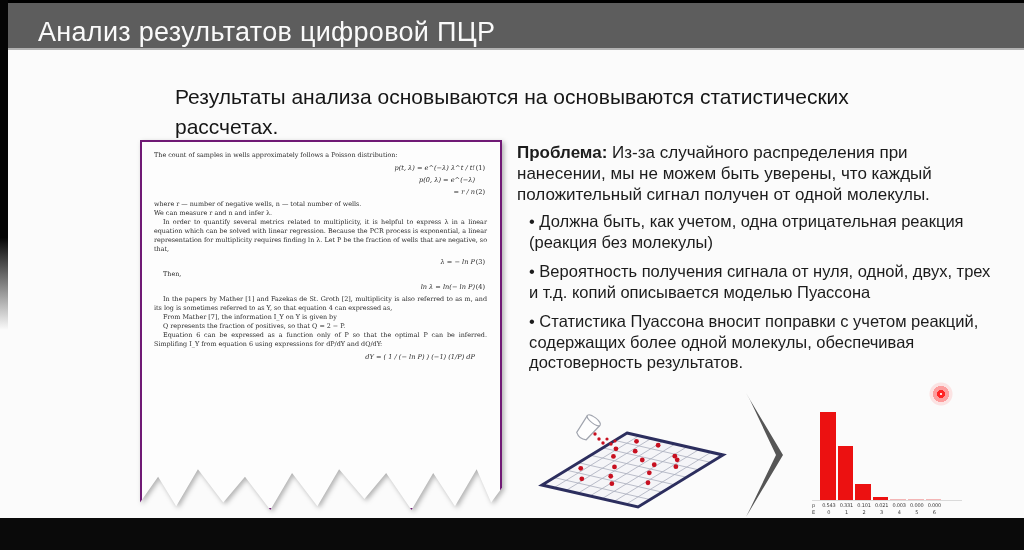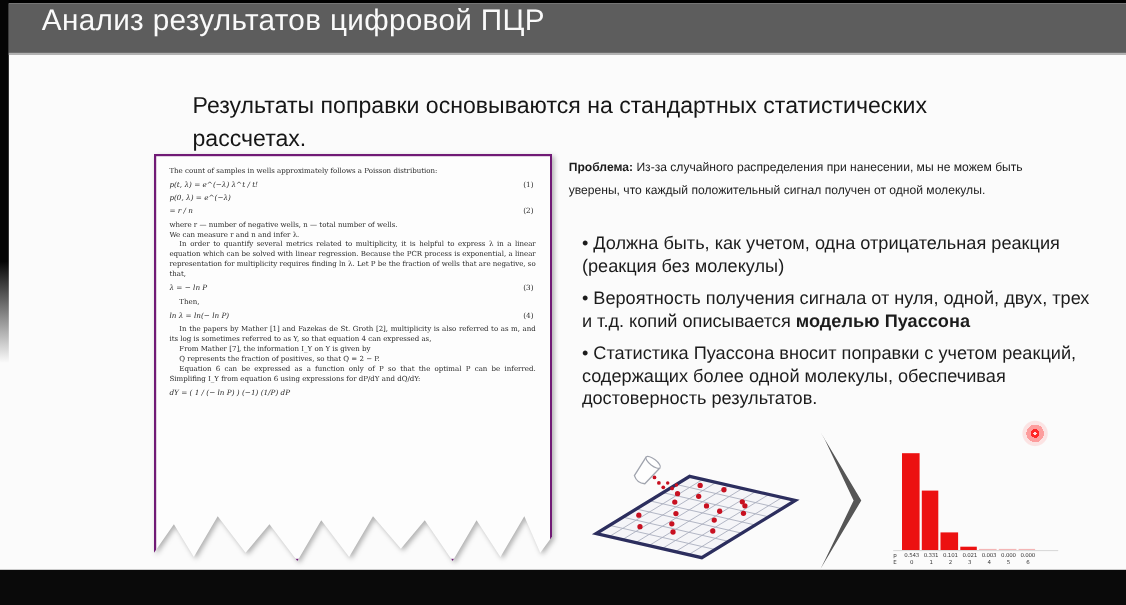--- a/index.html
+++ b/index.html
@@ -4,45 +4,45 @@
 <style>
   html,body{margin:0;padding:0}
   body{
     width:1024px;height:550px;position:relative;overflow:hidden;
     background:#fbfbfb;font-family:"Liberation Sans",sans-serif;
   }
   .topline{position:absolute;left:0;top:0;width:1024px;height:3px;background:#000}
   .leftstrip{position:absolute;left:0;top:0;width:8px;height:330px;
     background:linear-gradient(#050505 72%,rgba(5,5,5,0))}
   .titlebar{position:absolute;left:8px;top:3px;width:1016px;height:47px;background:#5d5d5d;
-    border-bottom:2px solid #b2b2b2;display:flex;align-items:flex-start;padding-left:30px;box-sizing:border-box}
+    border-bottom:2px solid #b2b2b2;display:flex;align-items:flex-end;padding-left:30px;box-sizing:border-box}
   .titlebar .title{color:#fafafa;font-size:27px;letter-spacing:.3px;white-space:nowrap}
   .bottombar{position:absolute;left:0;top:518px;width:1024px;height:32px;background:#0a0a0a}
 
   .subtitle{position:absolute;left:175px;top:82px;width:700px;font-size:21px;line-height:30px;color:#161616}
 
   
   .paper-wrap{position:absolute;left:140px;top:140px;filter:drop-shadow(2px 2px 2.5px rgba(0,0,0,.30))}
   .paper{width:362px;height:370px;background:#fdfdfd;border:2px solid #701a75;box-sizing:border-box;
     padding:9px 13px 0 12px;
     clip-path:polygon(0% 0%,100% 0%,100% 94%,97% 98%,93% 89%,87% 99%,81% 90%,75% 100%,68% 90%,
       62% 97%,55% 89%,49% 99%,42% 90%,36% 100%,29% 91%,23% 98%,16% 89%,10% 99%,5% 91%,0% 98%)}
   .p-line{font-family:"DejaVu Serif",serif;font-size:6.4px;line-height:9px;color:#282828;text-align:justify}
   .p-line.ind{text-indent:9px}
-  .f-line{position:relative;text-align:left;margin:4px 12px 4px 0;font-family:"DejaVu Serif",serif;
+  .f-line{position:relative;text-align:right;margin:4px 12px 4px 0;font-family:"DejaVu Serif",serif;
     font-style:italic;font-size:6.6px;line-height:8px;color:#282828}
   .f-eq{position:absolute;right:-10px;top:0;font-style:normal}
 
   
   .problem{position:absolute;left:517px;top:142px;width:452px;margin:0;
-    font-size:11px;line-height:21px;color:#1c1c1c}
+    font-size:17px;line-height:21px;color:#1c1c1c}
   .problem b{font-weight:700}
   .bullets{position:absolute;left:529px;top:211px;width:462px;margin:0;padding:0;list-style:none}
   .bullets li{font-size:16.5px;line-height:20.5px;color:#1c1c1c;margin:0 0 9px 0}
-  .bullets li b{font-weight:700}
+  .bullets li b{font-weight:400}
 
   
   .plate-svg{position:absolute;left:535px;top:382px}
   .arrow-svg{position:absolute;left:738px;top:386px}
 
   
   .chart{position:absolute;left:804px;top:388px;width:176px;height:130px}
   .bars{position:absolute;left:16px;top:0;height:112px;display:flex;align-items:flex-end;gap:2px}
   .bar{width:15.6px}
   .axis{position:absolute;left:8px;top:112px;width:150px;height:1px;background:#dadada}
@@ -60,21 +60,21 @@
 </head>
 <body>
 
 <div class="topline"></div>
 <div class="leftstrip"></div>
 
 <div class="titlebar">
   <span class="title">Анализ результатов цифровой ПЦР</span>
 </div>
 
-<div class="subtitle">Результаты поправки основываются на стандартных статистических рассчетах.</div>
+<div class="subtitle">Результаты анализа основываются на основываются статистических рассчетах.</div>
 
 <div class="paper-wrap">
   <div class="paper" id="paper-body">
       <div class="p-line">The count of samples in wells approximately follows a Poisson distribution:</div>
       <div class="f-line"><span>p(t, λ) = e^(−λ) λ^t / t!</span><span class="f-eq">(1)</span></div>
       <div class="f-line"><span>p(0, λ) = e^(−λ)</span></div>
       <div class="f-line"><span>= r / n</span><span class="f-eq">(2)</span></div>
       <div class="p-line">where r — number of negative wells, n — total number of wells.</div>
       <div class="p-line">We can measure r and n and infer λ.</div>
       <div class="p-line ind">In order to quantify several metrics related to multiplicity, it is helpful to express λ in a linear equation which can be solved with linear regression. Because the PCR process is exponential, a linear representation for multiplicity requires finding ln λ. Let P be the fraction of wells that are negative, so that,</div>

